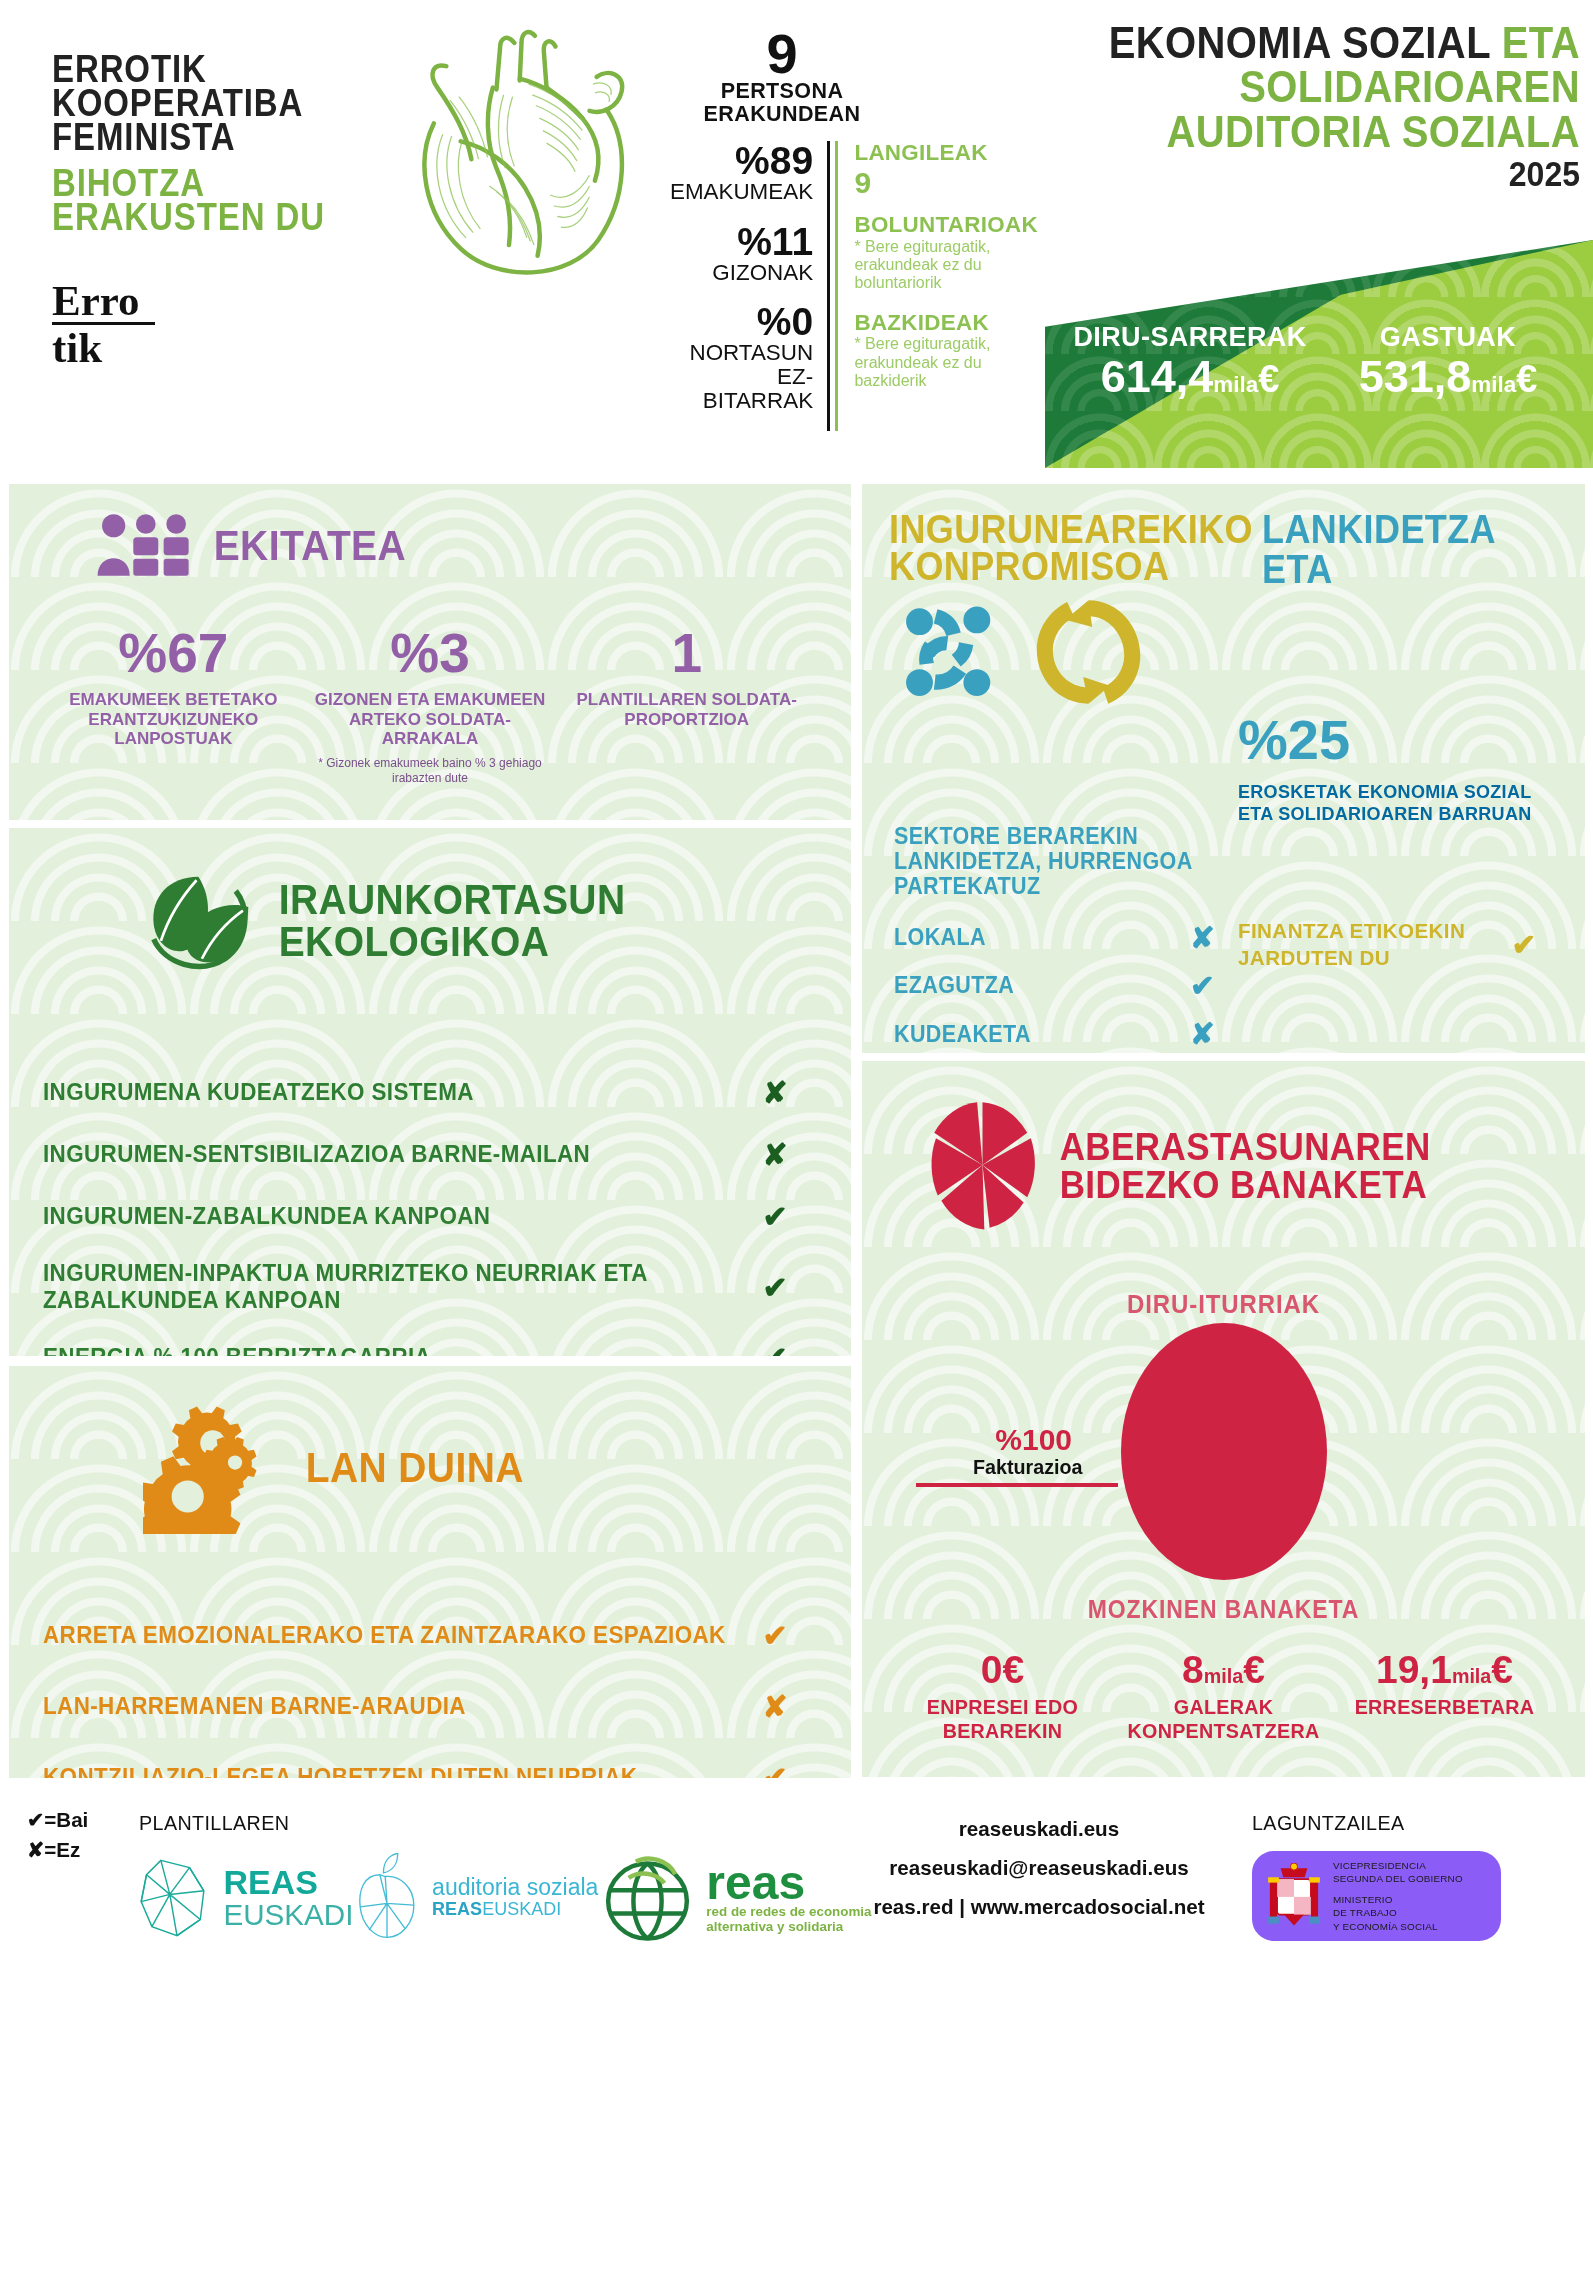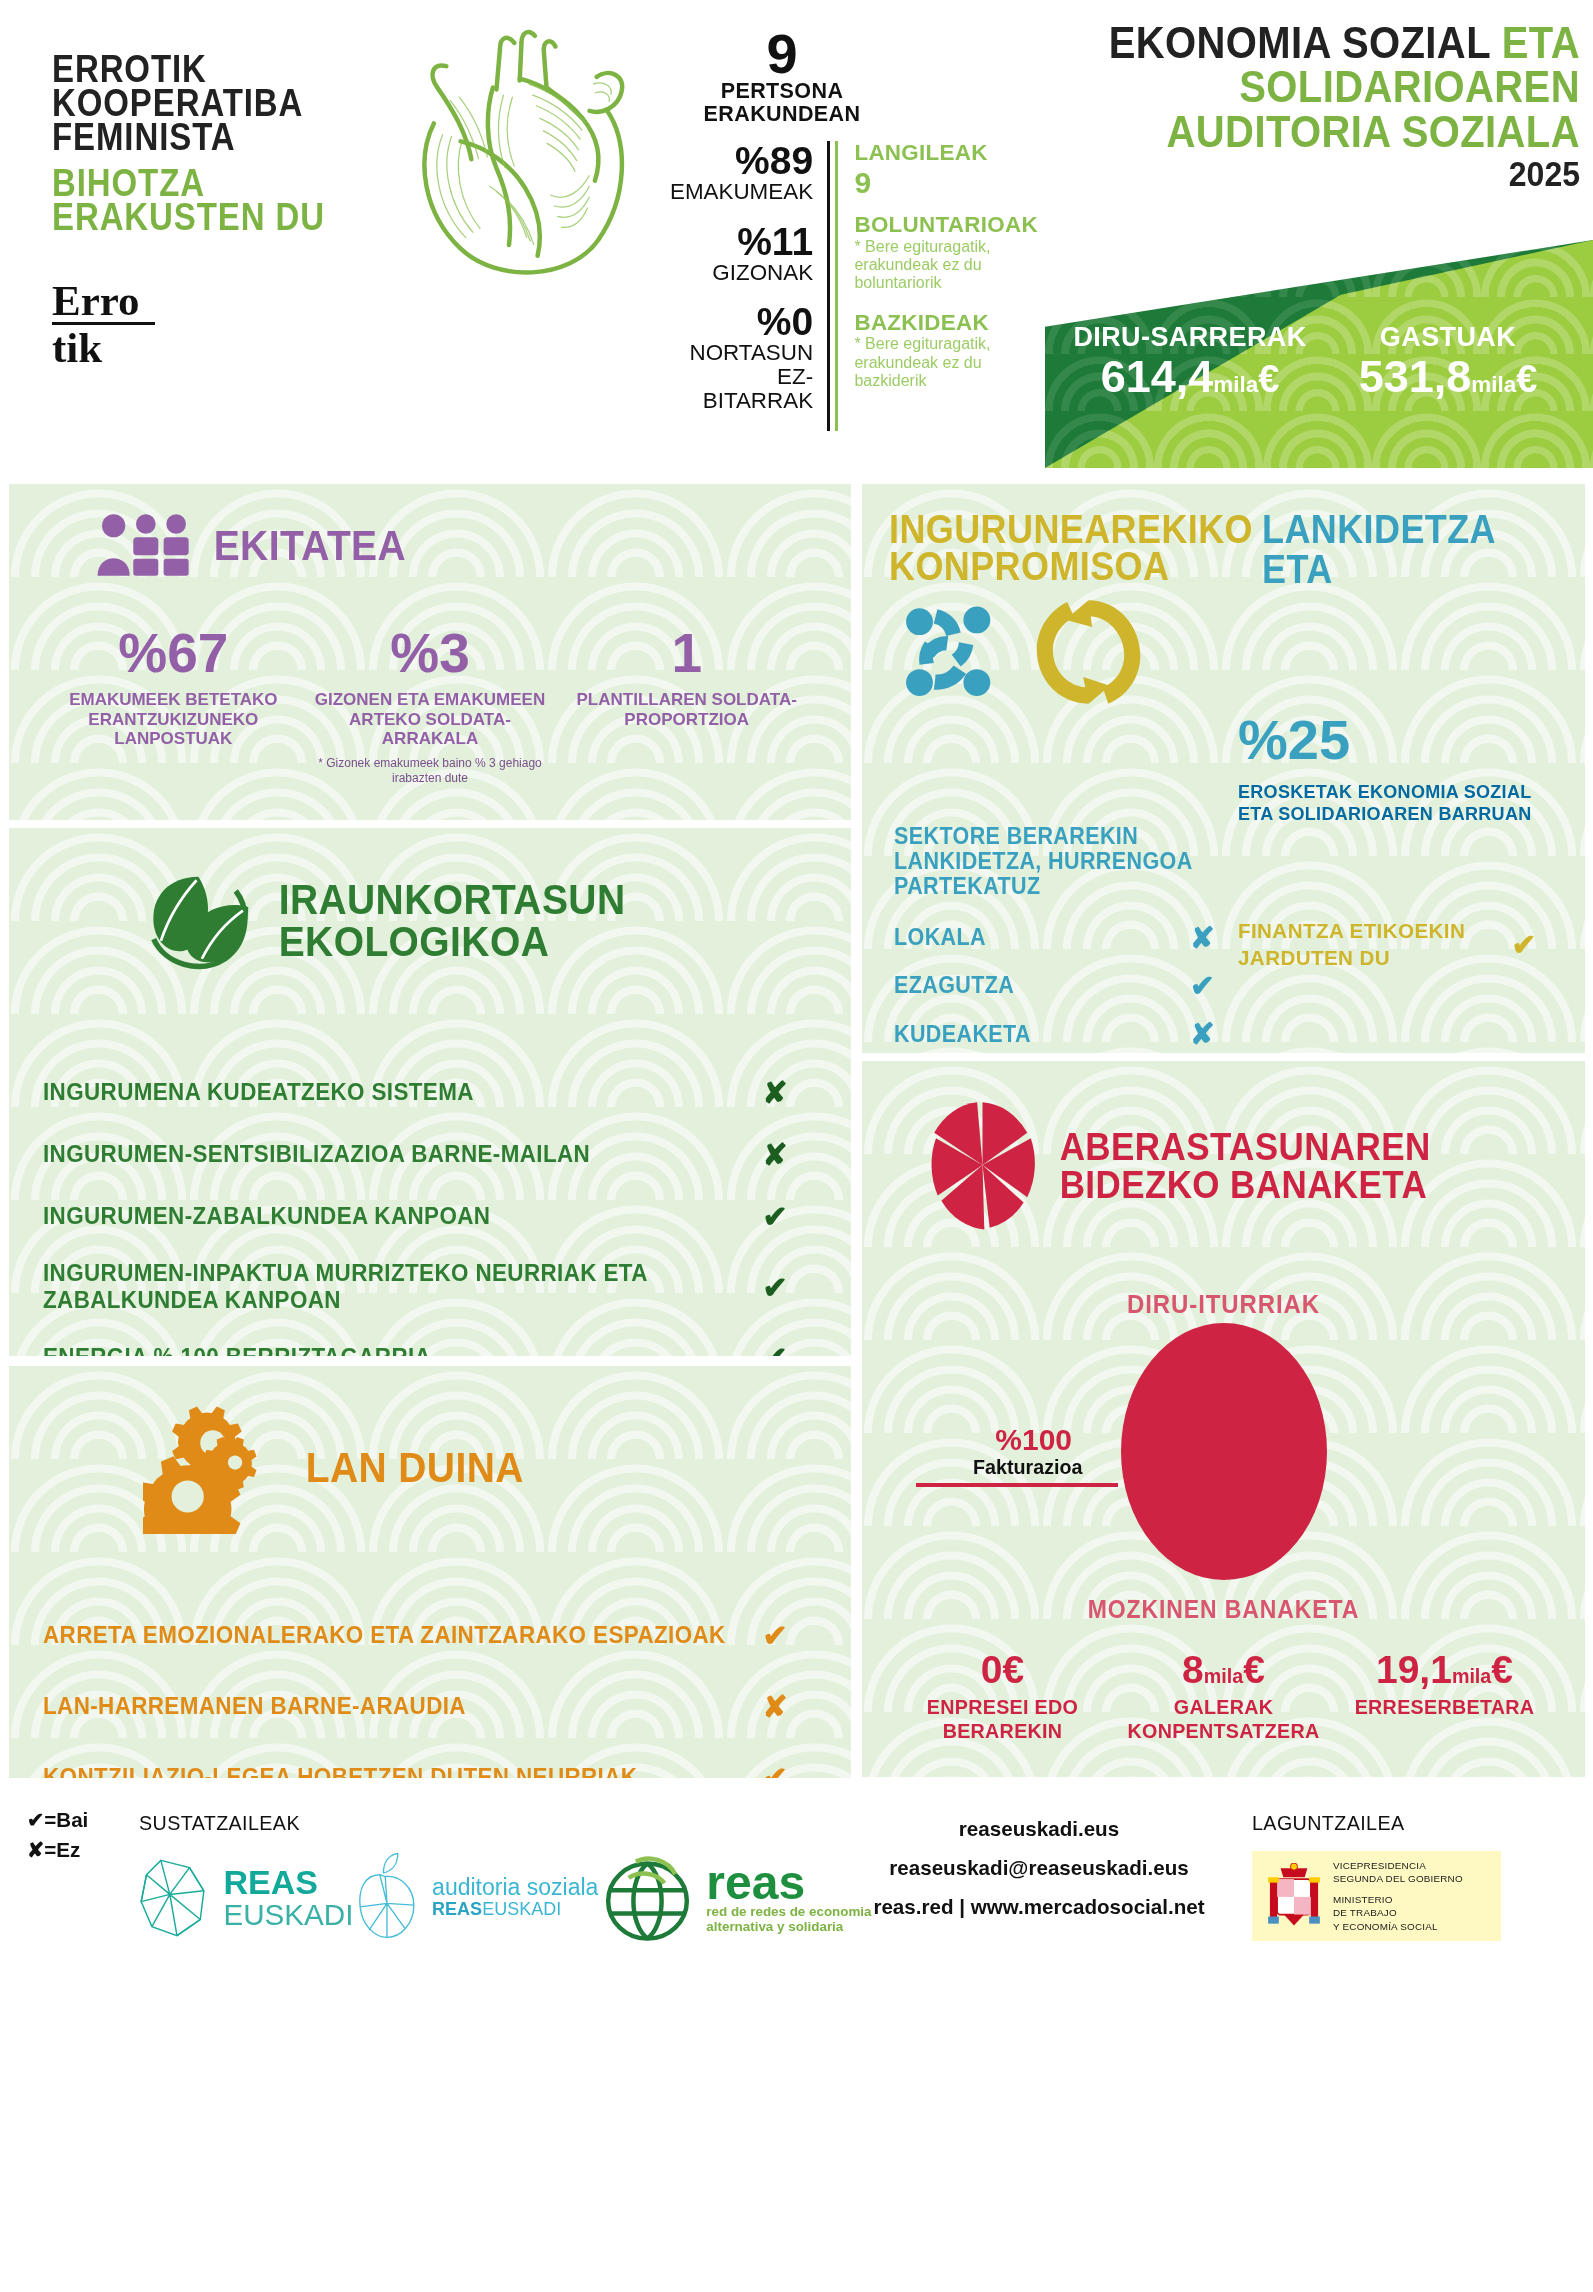--- a/index.html
+++ b/index.html
@@ -159,21 +159,21 @@
   .logo-aud { display:flex; align-items:center; gap:10.7px; }
   .aud-txt .l1 { font-size:23px; color:#3ab6d4; line-height:1.1;}
   .aud-txt .l2 { font-size:18px; color:#3ab6d4; line-height:1.1;}
   .aud-txt .l2 b { color:#2aa4c4; }
   .logo-reasred { display:flex; align-items:center; gap:9px; }
   .rr-txt .big { font-size:48px; color:#1e8f3e; font-weight:bold; line-height:0.9; }
   .rr-txt .small { font-size:13.4px; color:#7cb342; font-weight:bold; line-height:1.15;}
 
   .contact { position:absolute; left:860px; top:21.5px; width:358px; text-align:center; font-size:20.6px; font-weight:bold; color:#111; line-height:1.9;}
   .lag-lbl { position:absolute; left:1252px; top:25px; font-size:19.7px; color:#111; letter-spacing:0.4px;}
-  .gob-logo { position:absolute; left:1252px; top:64px; width:249px; height:90px; background:#fef9c3; display:flex; align-items:center; }
+  .gob-logo { position:absolute; left:1252px; top:64px; width:249px; height:90px; background:#8b5cf6; display:flex; align-items:center;border-radius:22px; }
   .gob-shield { width:56px; height:66px; margin-left:14.3px; }
   .gob-text { margin-left:10.7px; font-size:9.9px; color:#1a1a1a; line-height:1.35; letter-spacing:0.2px;}
   .gob-text .blk { margin-bottom:7.2px; }
 </style>
 </head>
 <body>
 
 <div class="header">
 
   <div class="brand-block">
@@ -549,21 +549,21 @@
     </div>
   </div>
 </div>
 
 <div class="footer">
   <div class="legend">
     <div>✔=Bai</div>
     <div>✘=Ez</div>
   </div>
 
-  <div class="foot-sus-lbl">SUSTATZAILEAK</div>
+  <div class="foot-sus-lbl">PLANTILLAREN</div>
 
   <div class="foot-logos">
     <div class="logo-reas-euskadi">
       <svg width="77" height="86" viewBox="0 0 86 96">
         <g fill="none" stroke="#1aab9b" stroke-width="1.6">
           <path d="M30 6 L62 14 L78 40 L74 72 L48 90 L20 80 L8 52 L14 22 Z"></path>
           <path d="M30 6 L40 44 L14 22 M40 44 L62 14 M40 44 L78 40 M40 44 L74 72 M40 44 L48 90 M40 44 L20 80 M40 44 L8 52"></path>
           <path d="M14 22 L8 52 M62 14 L78 40 M74 72 L48 90"></path>
         </g>
       </svg>

